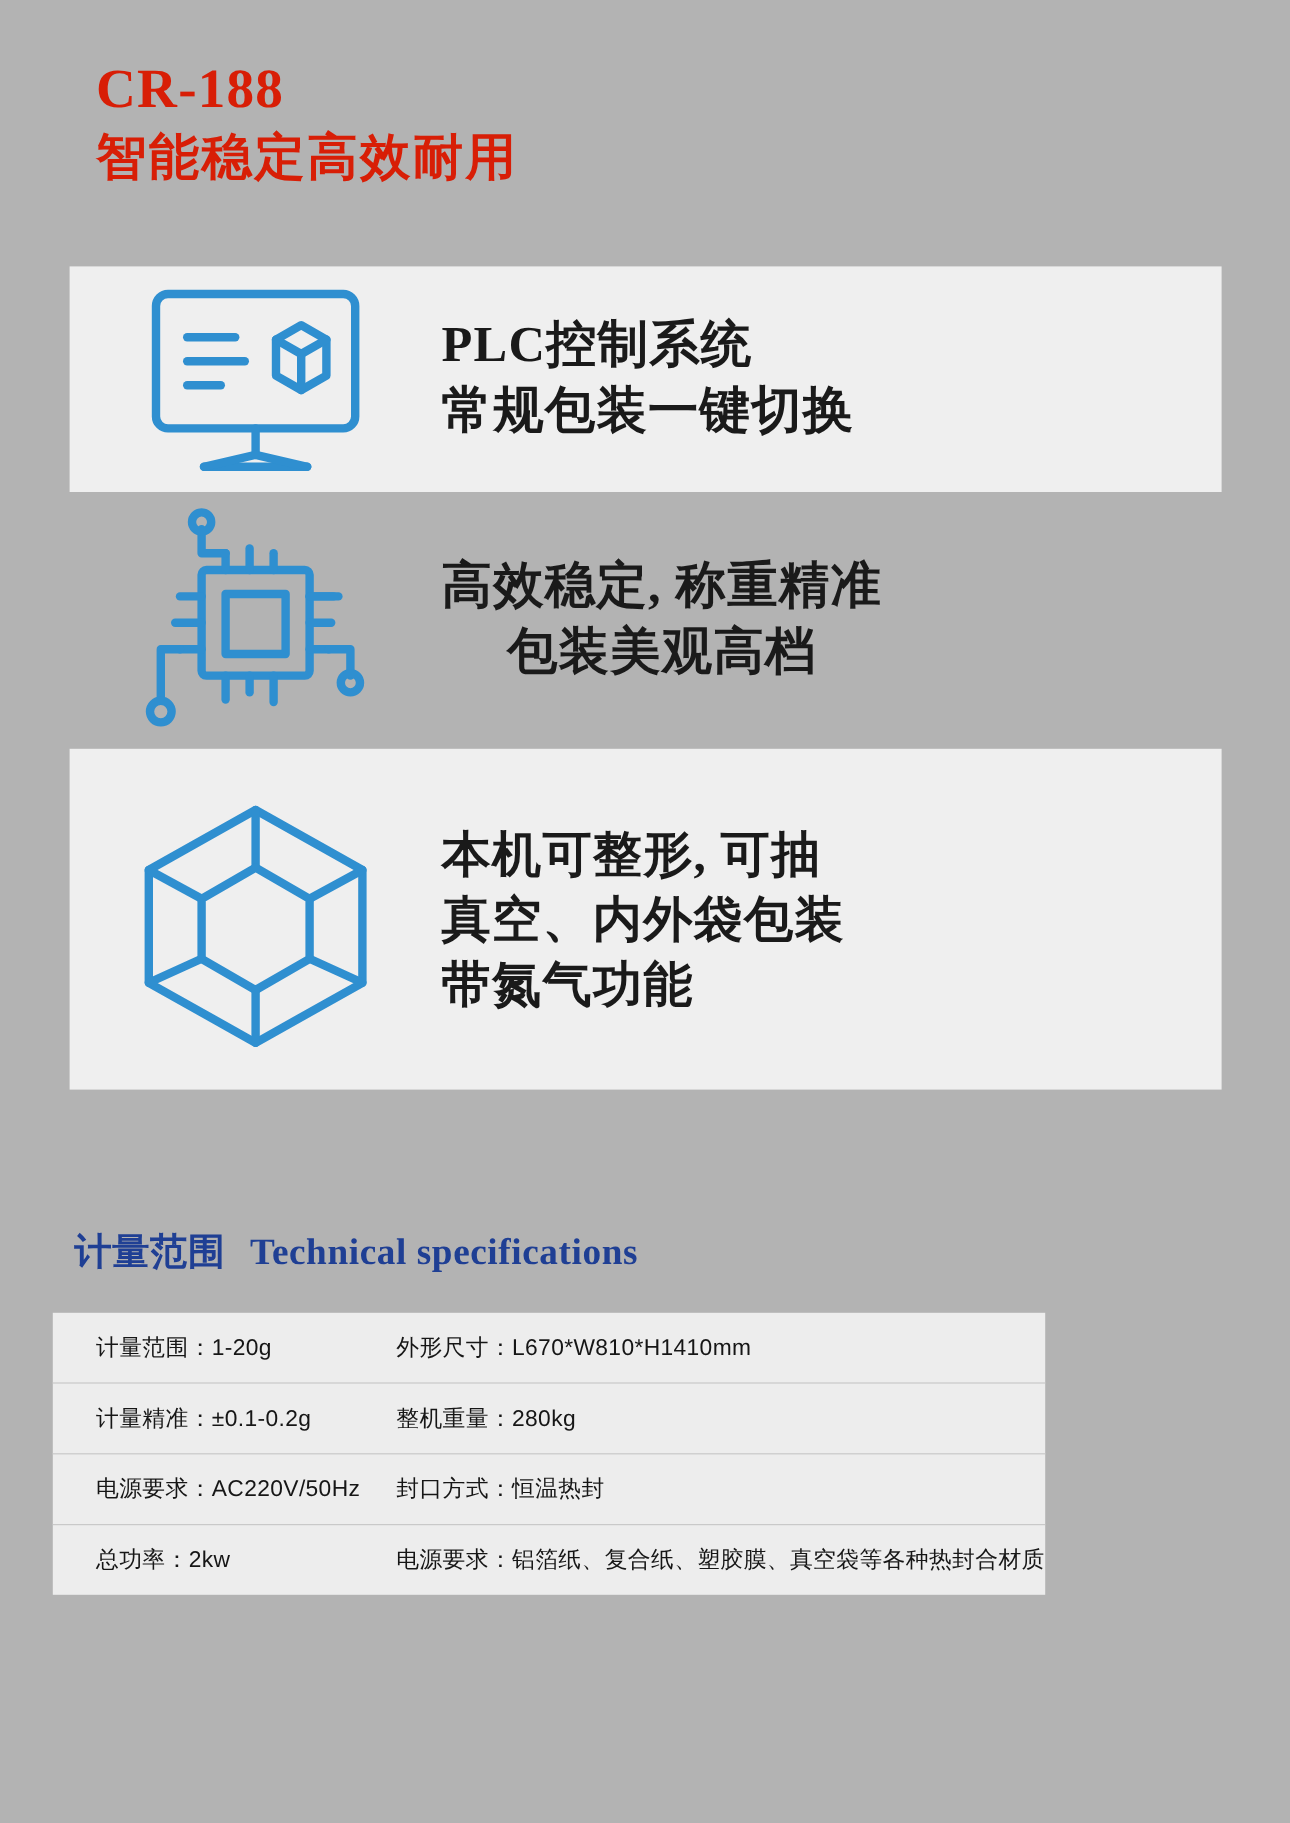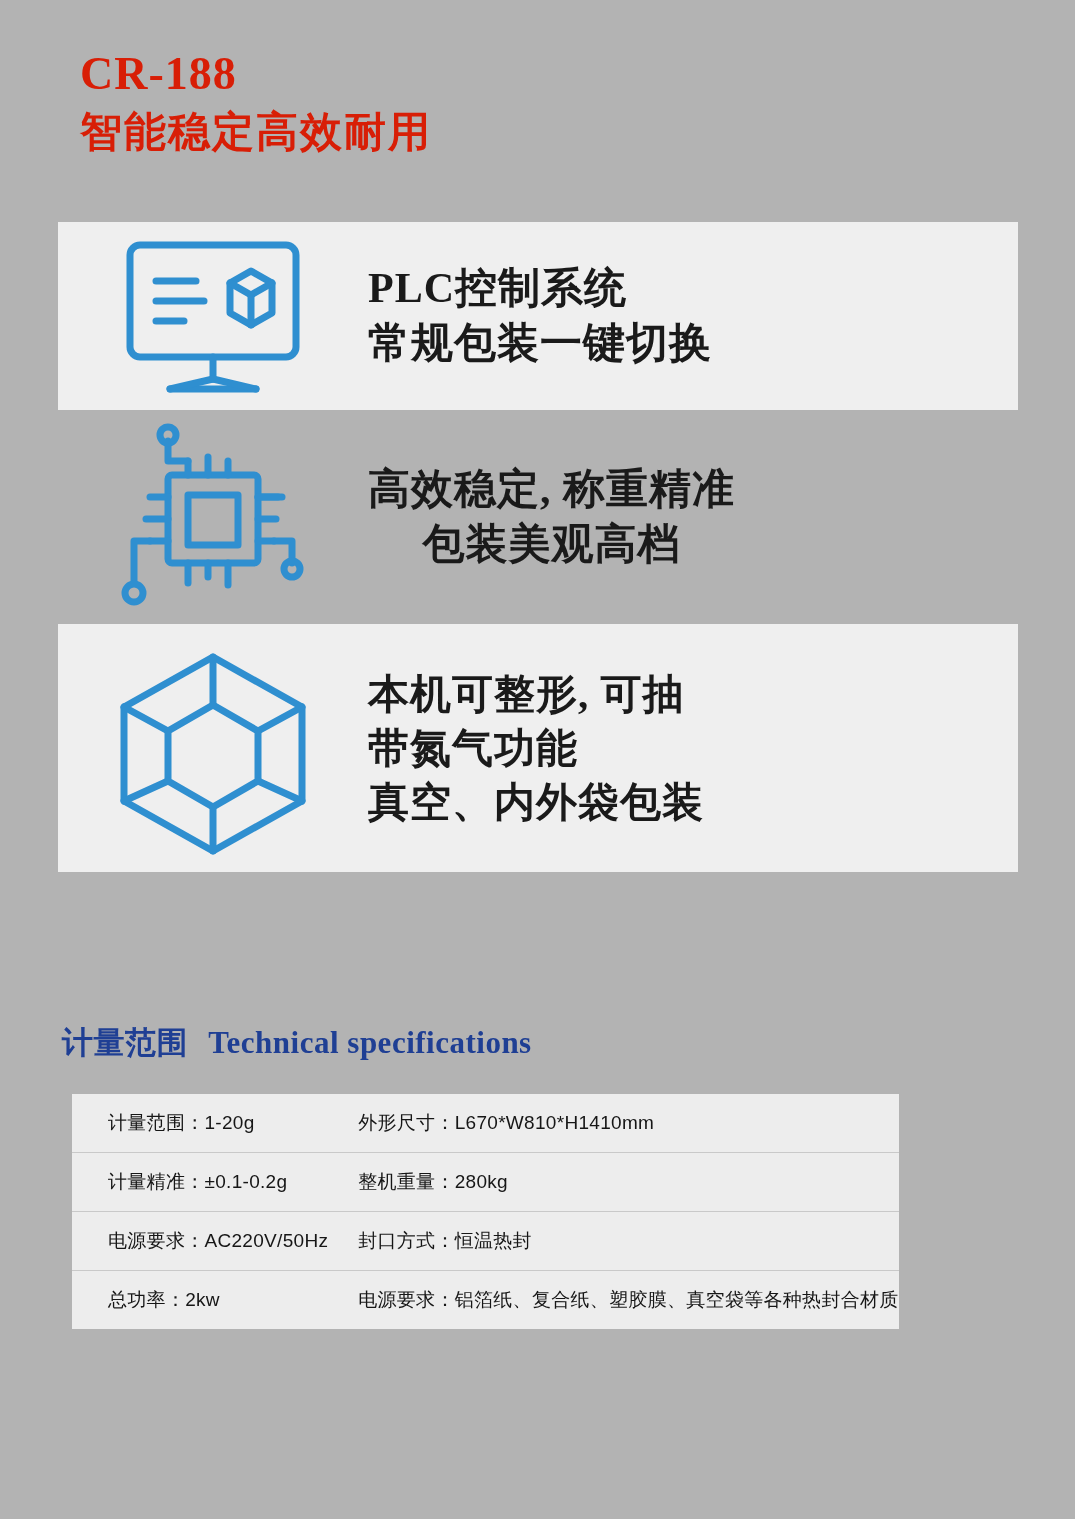--- a/index.html
+++ b/index.html
@@ -79,21 +79,21 @@
     font-weight: bold;
     color: #1a1a1a;
     line-height: 1.32;
     letter-spacing: 1px;
   }
   .feature-text .line {
     display: block;
     white-space: nowrap;
   }
   .feature-row.r3 {
-    height: 248px;
+    height: 284px;
   }
   .feature-row.r3 .feature-text {
     font-size: 41px;
   }
 
   
   .specs-title {
     position: absolute;
     left: 62px;
     top: 1022px;
@@ -102,21 +102,21 @@
     font-size: 31px;
     color: #1f3f94;
     letter-spacing: 0.5px;
   }
   .specs-title .cn {
     margin-right: 12px;
   }
 
   .spec-table {
     position: absolute;
-    left: 72px;
+    left: 44px;
     top: 1094px;
     width: 820px;
     border-collapse: collapse;
     background: #ededed;
     font-size: 19px;
     color: #161616;
   }
   .spec-table td {
     height: 58px;
     padding: 0 0 0 36px;
@@ -211,22 +211,22 @@
           <path d="M18 66 L62 90"></path>
           <path d="M196 66 L152 90"></path>
           <path d="M62 90 L107 64 L152 90 L152 140 L107 166 L62 140 Z"></path>
           <path d="M107 166 L107 210"></path>
           <path d="M18 160 L62 140"></path>
           <path d="M196 160 L152 140"></path>
         </svg>
       </div>
       <div class="feature-text">
         <span class="line">本机可整形, 可抽</span>
+        <span class="line">真空、内外袋包装</span>
         <span class="line">带氮气功能</span>
-        <span class="line">真空、内外袋包装</span>
       </div>
     </div>
 
   </div>
 
   <div class="specs-title">
     <span class="cn">计量范围</span>
     <span class="en">Technical specifications</span>
   </div>
 

